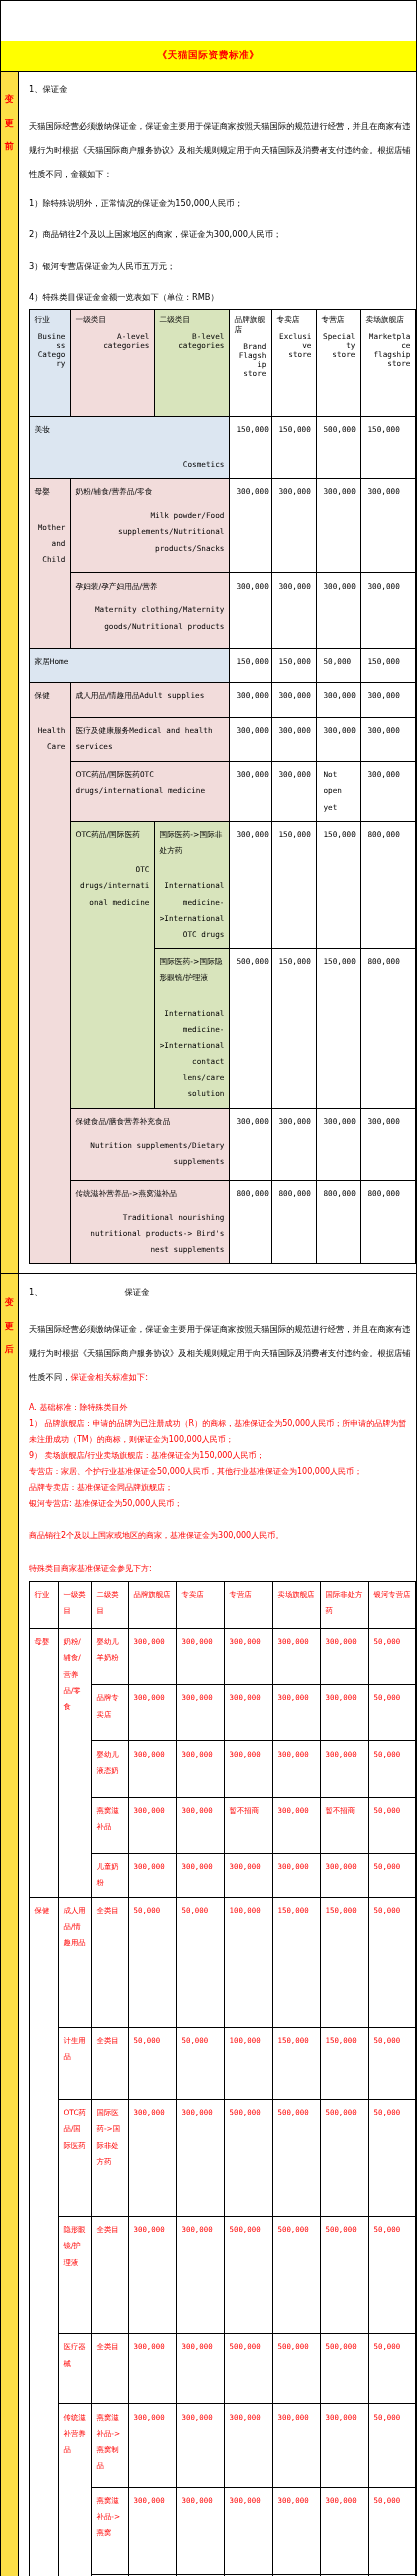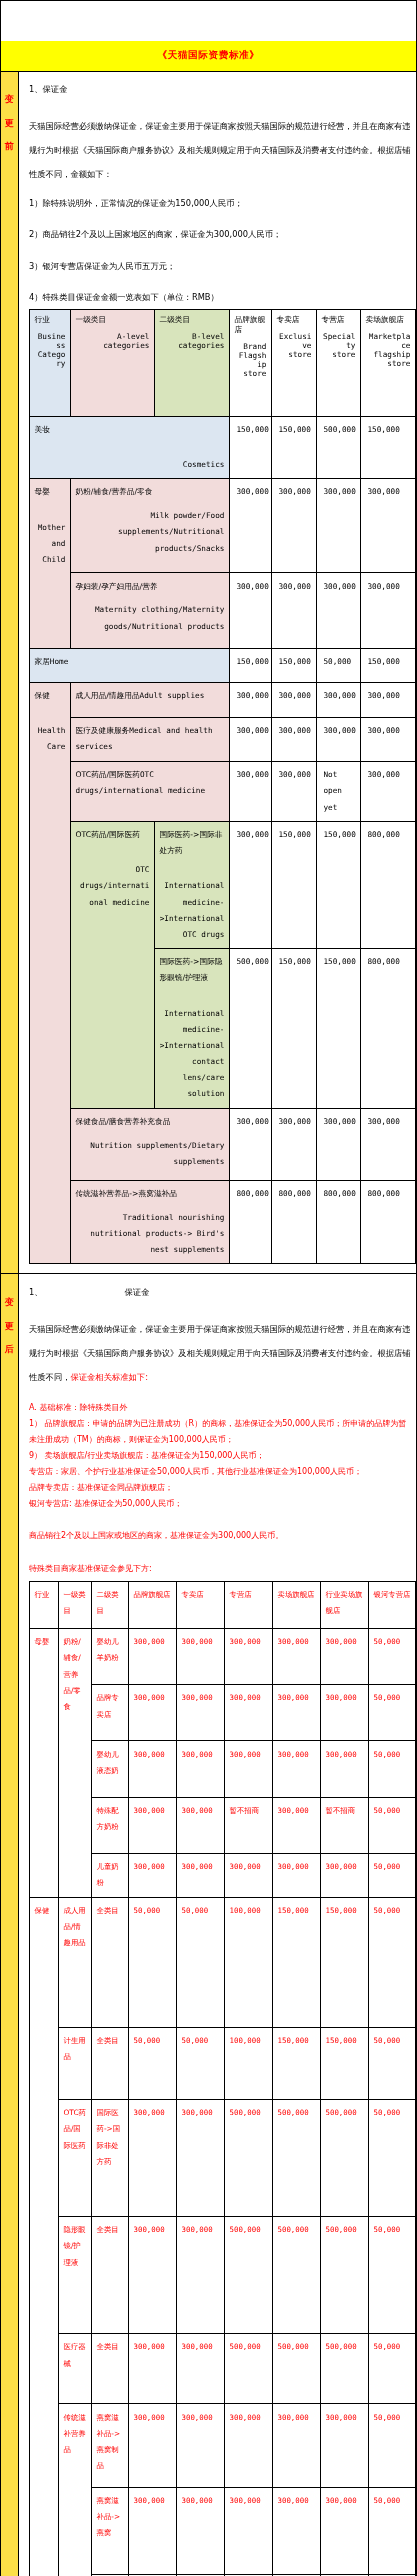--- a/index.html
+++ b/index.html
@@ -266,21 +266,21 @@
         </colgroup>
         <tbody>
             <tr>
           <th style="height:36px">行业</th>
           <th>一级类目</th>
           <th>二级类目</th>
           <th>品牌旗舰店</th>
           <th>专卖店</th>
           <th>专营店</th>
           <th>卖场旗舰店</th>
-          <th>行业卖场旗舰店</th>
+          <th>国际非处方药</th>
           <th>银河专营店</th>
         </tr>
 
         <tr>
           <td rowspan="5">母婴</td>
           <td rowspan="5">奶粉/辅食/营养品/零食</td>
           <td style="height:45px">婴幼儿羊奶粉</td>
           <td class="val">300,000</td>
           <td class="val">300,000</td>
           <td class="val">300,000</td>
@@ -300,21 +300,21 @@
         <tr>
           <td style="height:45px">婴幼儿液态奶</td>
           <td class="val">300,000</td>
           <td class="val">300,000</td>
           <td class="val">300,000</td>
           <td class="val">300,000</td>
           <td class="val">300,000</td>
           <td class="val">50,000</td>
         </tr>
         <tr>
-          <td style="height:45px">特殊配方奶粉</td>
+          <td style="height:45px">燕窝滋补品</td>
           <td class="val">300,000</td>
           <td class="val">300,000</td>
           <td class="val">暂不招商</td>
           <td class="val">300,000</td>
           <td class="val">暂不招商</td>
           <td class="val">50,000</td>
         </tr>
         <tr>
           <td style="height:27px">儿童奶粉</td>
           <td class="val">300,000</td>

